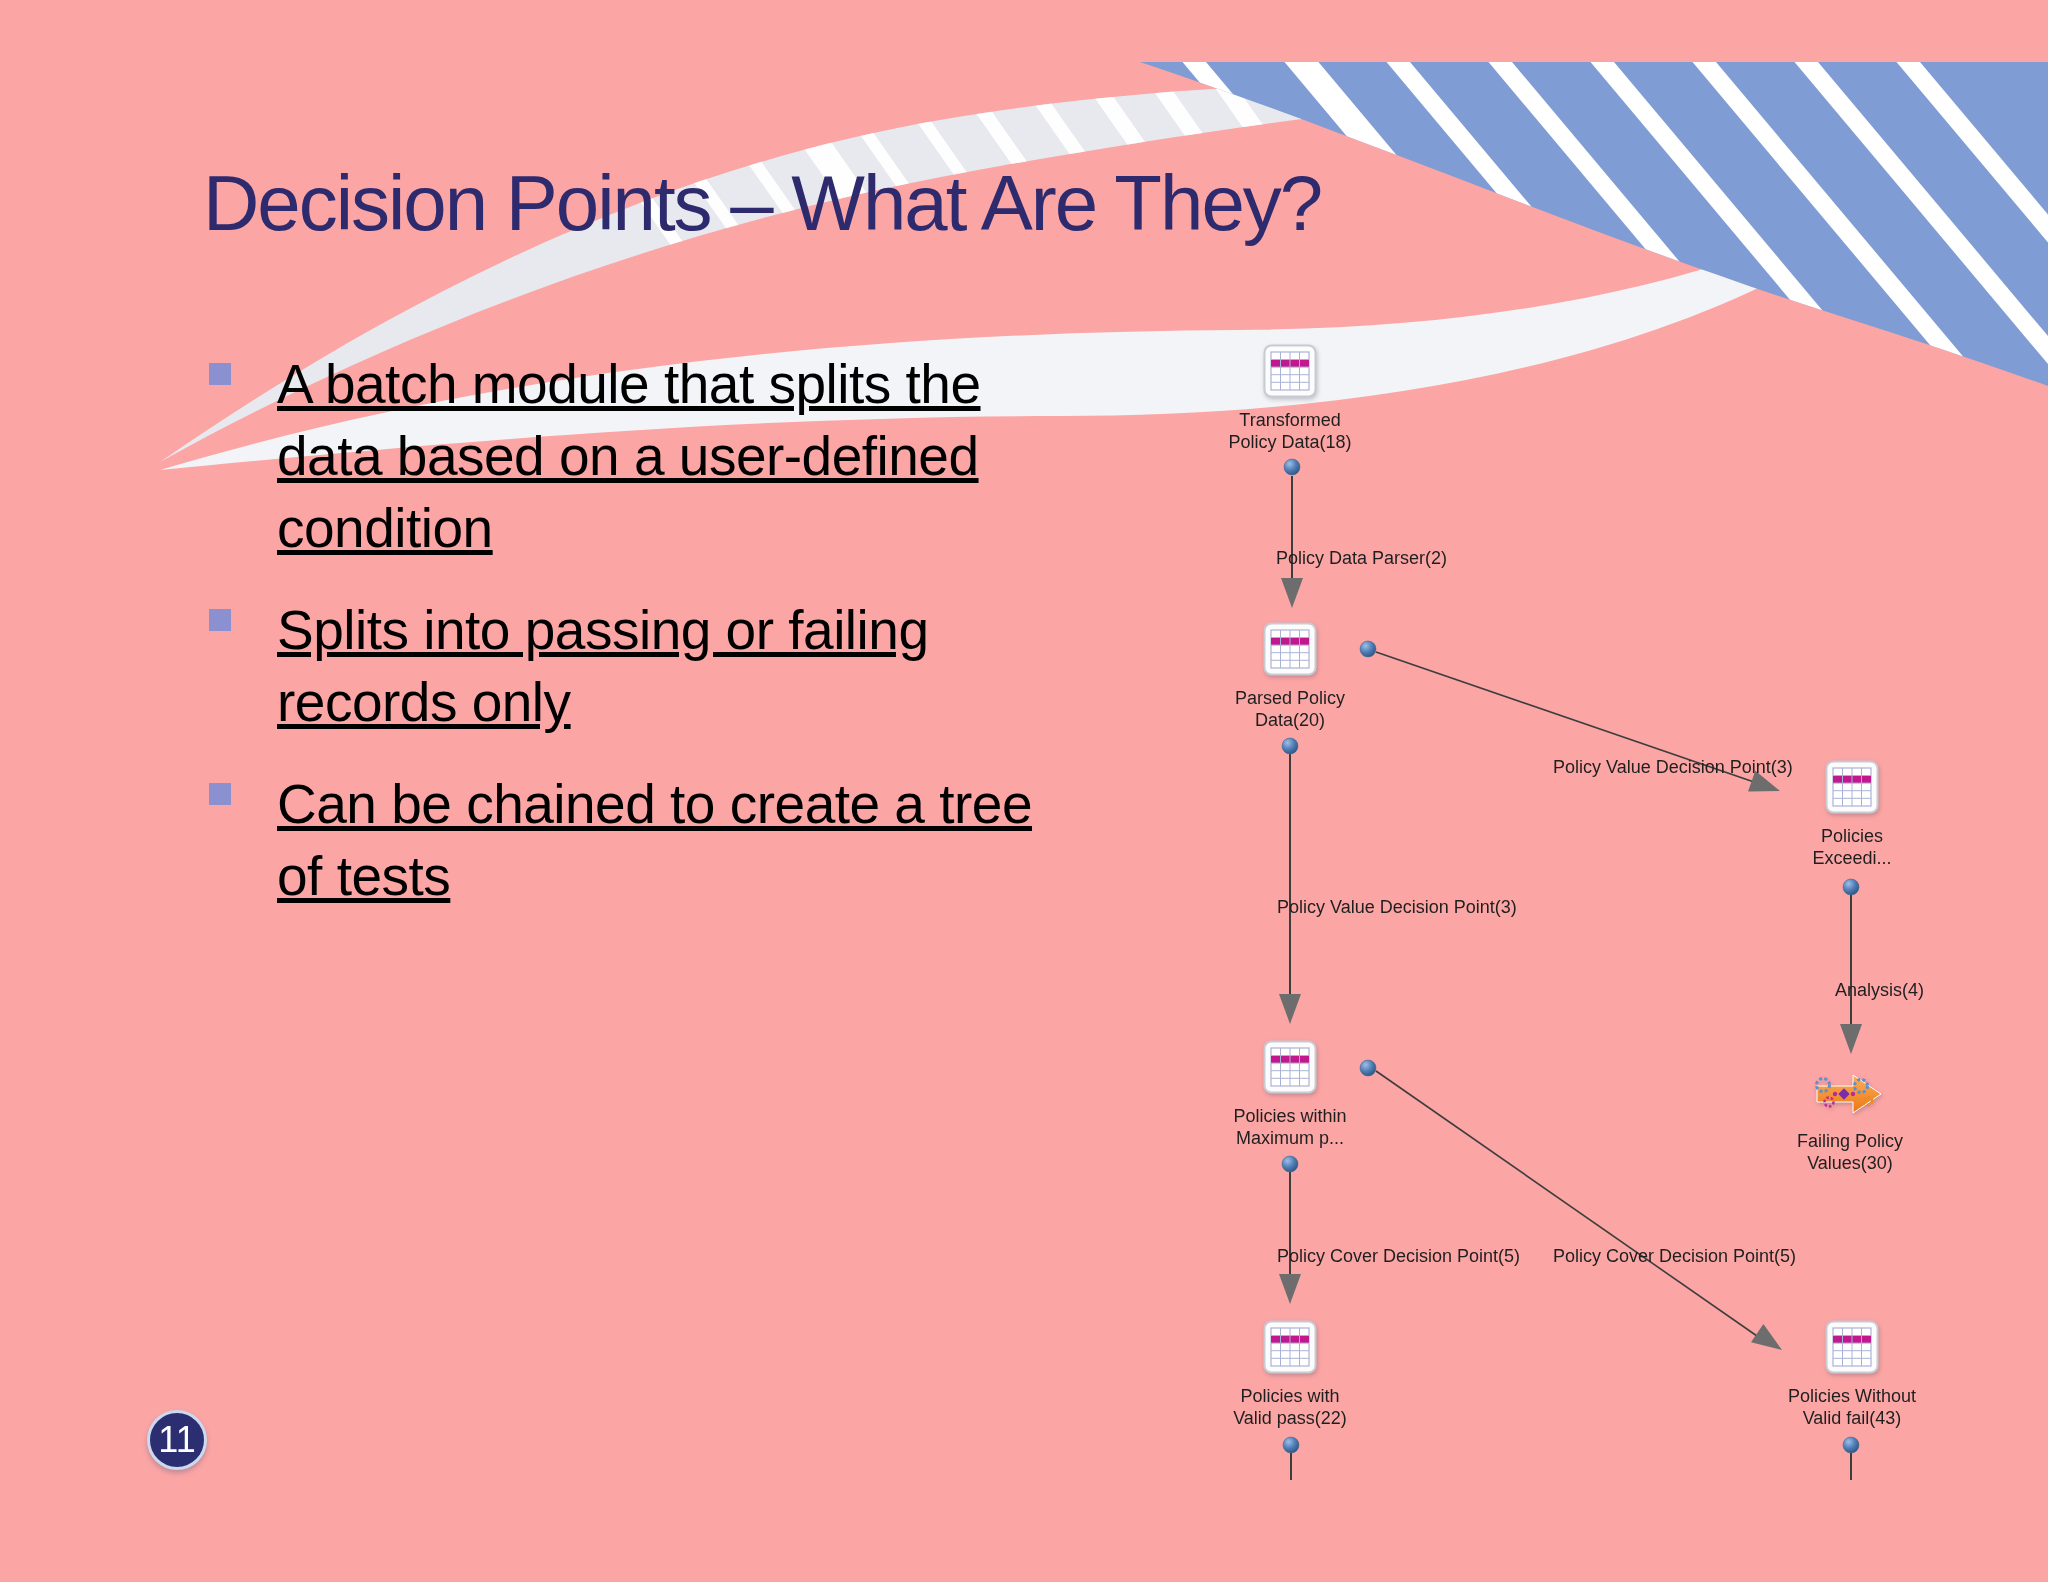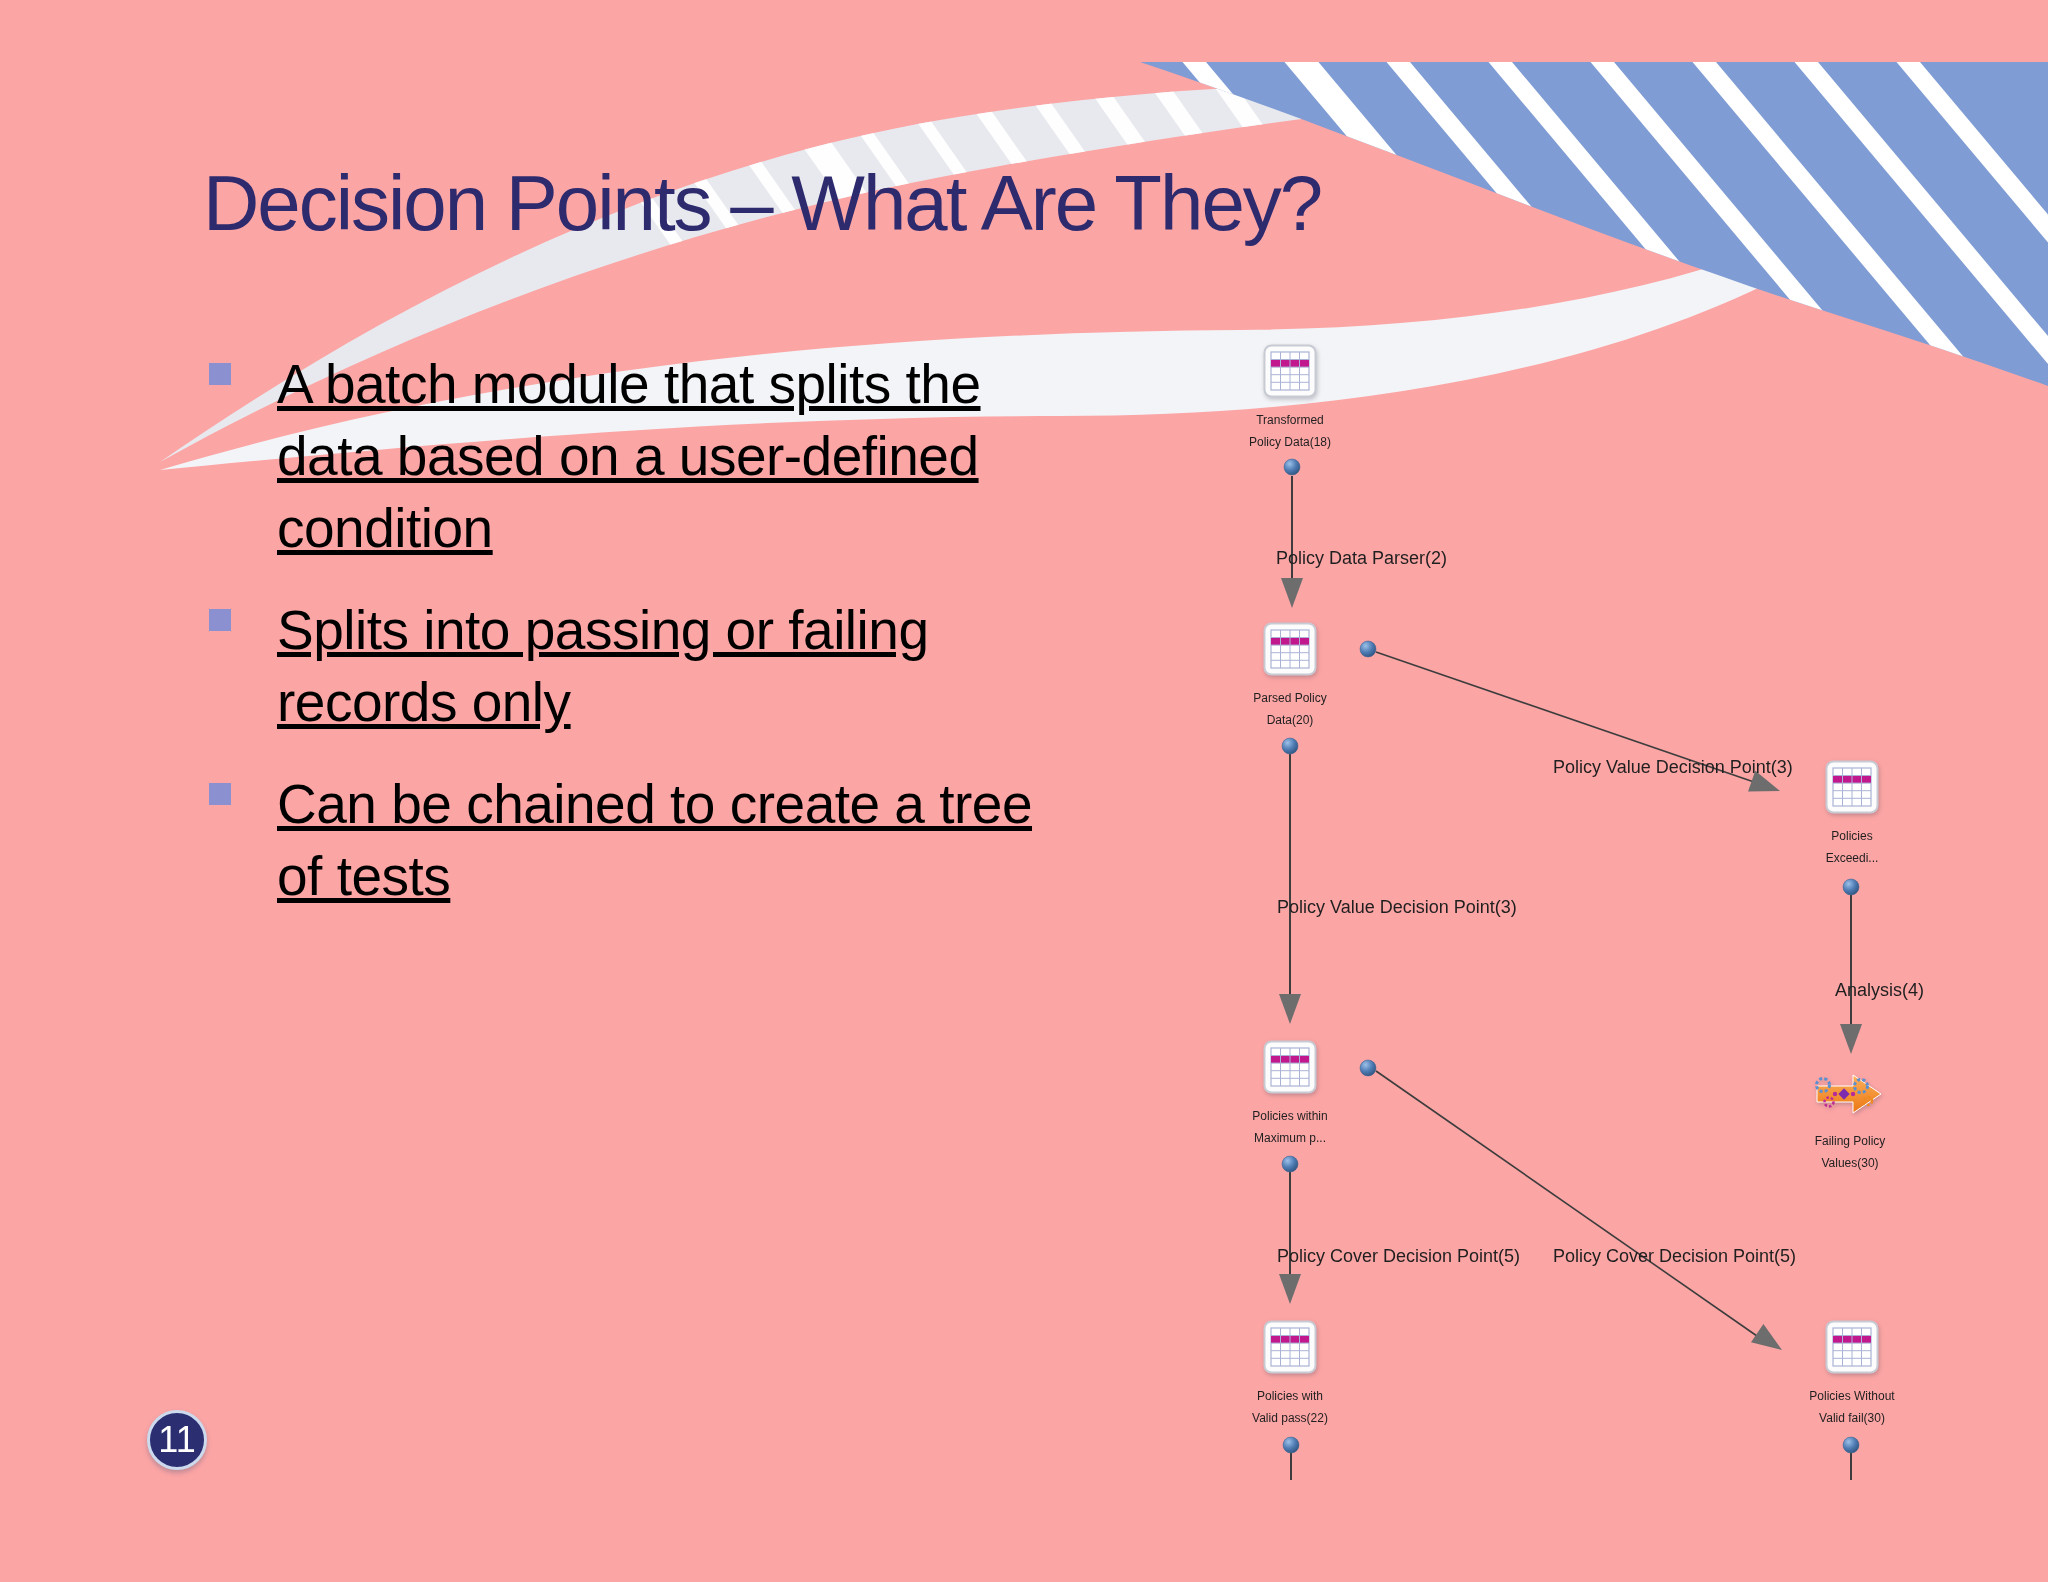--- a/index.html
+++ b/index.html
@@ -47,21 +47,21 @@
     box-sizing:border-box;
     color:var(--c-page-badge-text,#fff);
     font-size:36px;display:flex;align-items:center;justify-content:center;
     box-shadow:0 3px 5px rgba(80,90,120,0.35);
   }
 
   .node{position:absolute;width:180px;text-align:center;}
   .node .icon-wrap{display:inline-block;filter:drop-shadow(1px 2px 2px rgba(60,60,80,0.28));}
   .node-label{
     margin-top:7px;
-    font-size:12px;line-height:22px;
+    font-size:18px;line-height:22px;
     color:var(--c-label-text,#1f1f1f);
     white-space:pre-line;
   }
   .edge-label{
     position:absolute;
     font-size:18px;line-height:20px;
     color:var(--c-label-text,#1f1f1f);
     white-space:nowrap;
     margin-top:48px;
   }
@@ -336,21 +336,21 @@
             <line x1="27" y1="8" x2="27" y2="46"></line>
             <line x1="36.5" y1="8" x2="36.5" y2="46"></line>
           <line x1="8" y1="15.5" x2="46" y2="15.5"></line>
             <line x1="8" y1="23.1" x2="46" y2="23.1"></line>
           <line x1="8" y1="30.7" x2="46" y2="30.7"></line>
             <line x1="8" y1="38.3" x2="46" y2="38.3"></line>
         </g>
       </svg>
     </span>
     <div class="node-label">Policies Without
-Valid fail(30)</div>
+Valid fail(43)</div>
   </div>
 
   <div class="edge-label" style="left:1276px;top:500px;">Policy Data Parser(2)</div>
   <div class="edge-label" style="left:1553px;top:709px;">Policy Value Decision Point(3)</div>
   <div class="edge-label" style="left:1277px;top:849px;">Policy Value Decision Point(3)</div>
   <div class="edge-label" style="left:1835px;top:932px;">Analysis(4)</div>
   <div class="edge-label" style="left:1277px;top:1198px;">Policy Cover Decision Point(5)</div>
   <div class="edge-label" style="left:1553px;top:1198px;">Policy Cover Decision Point(5)</div>
 
 </div>

